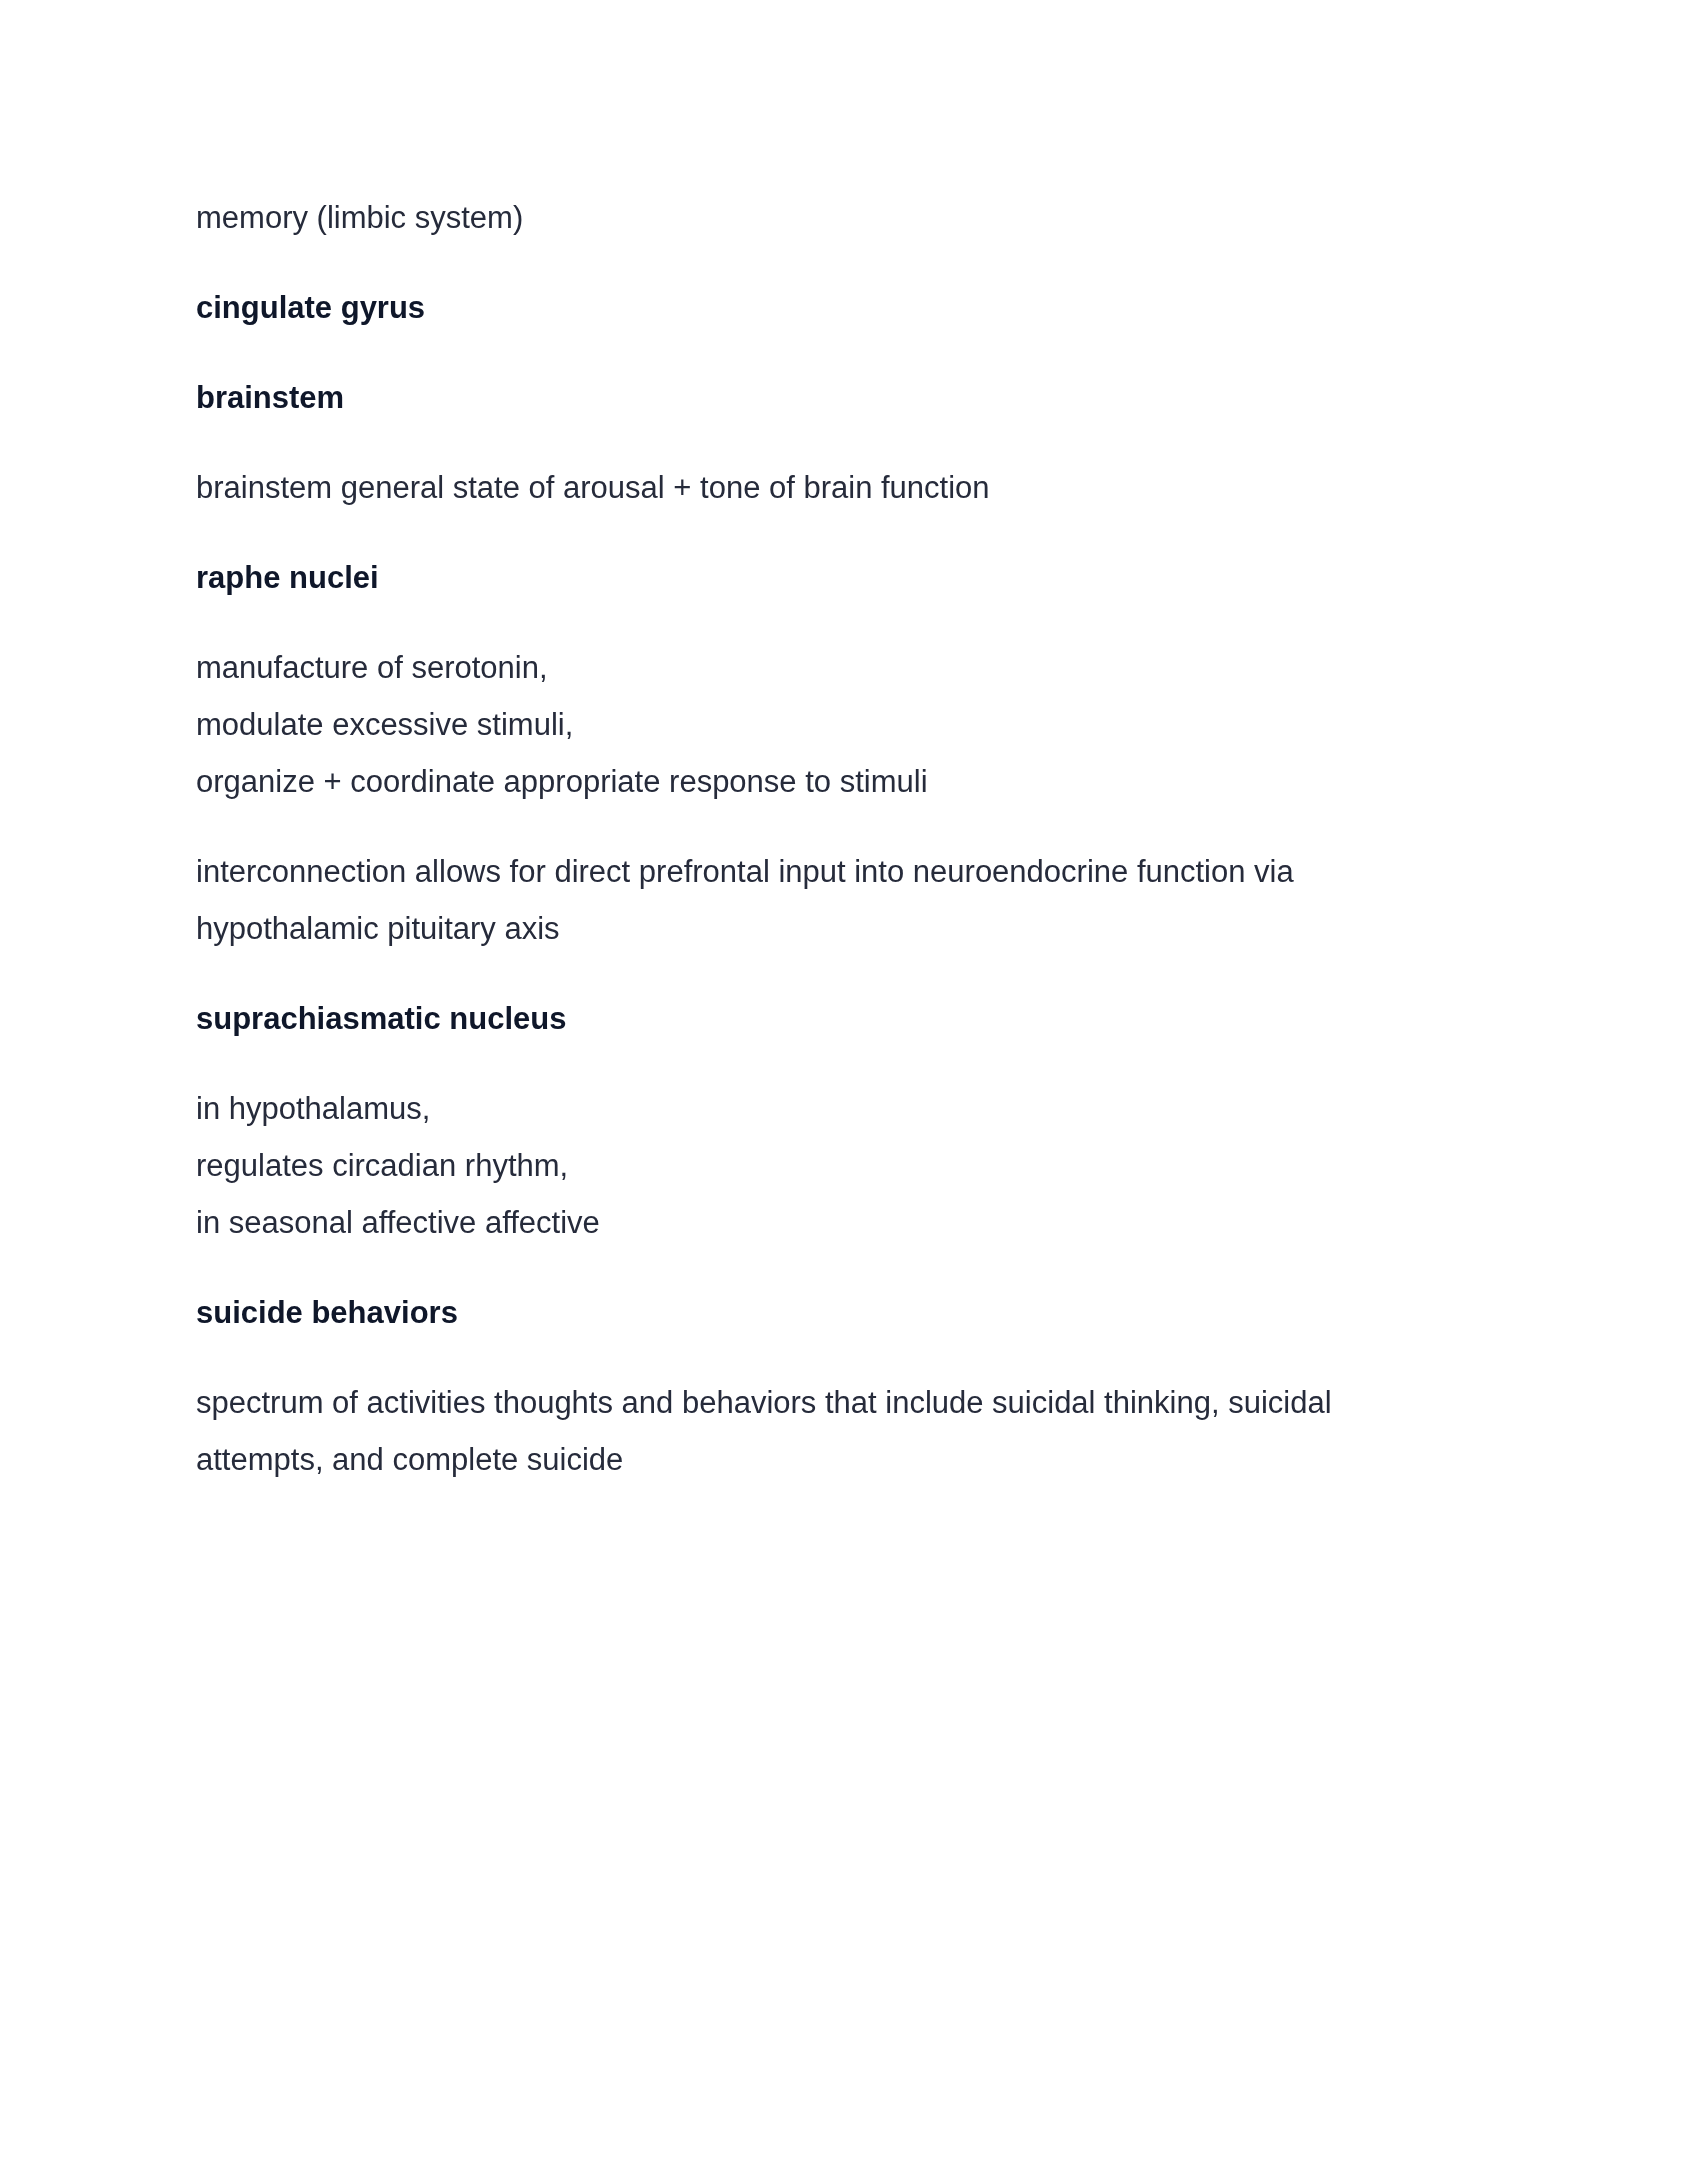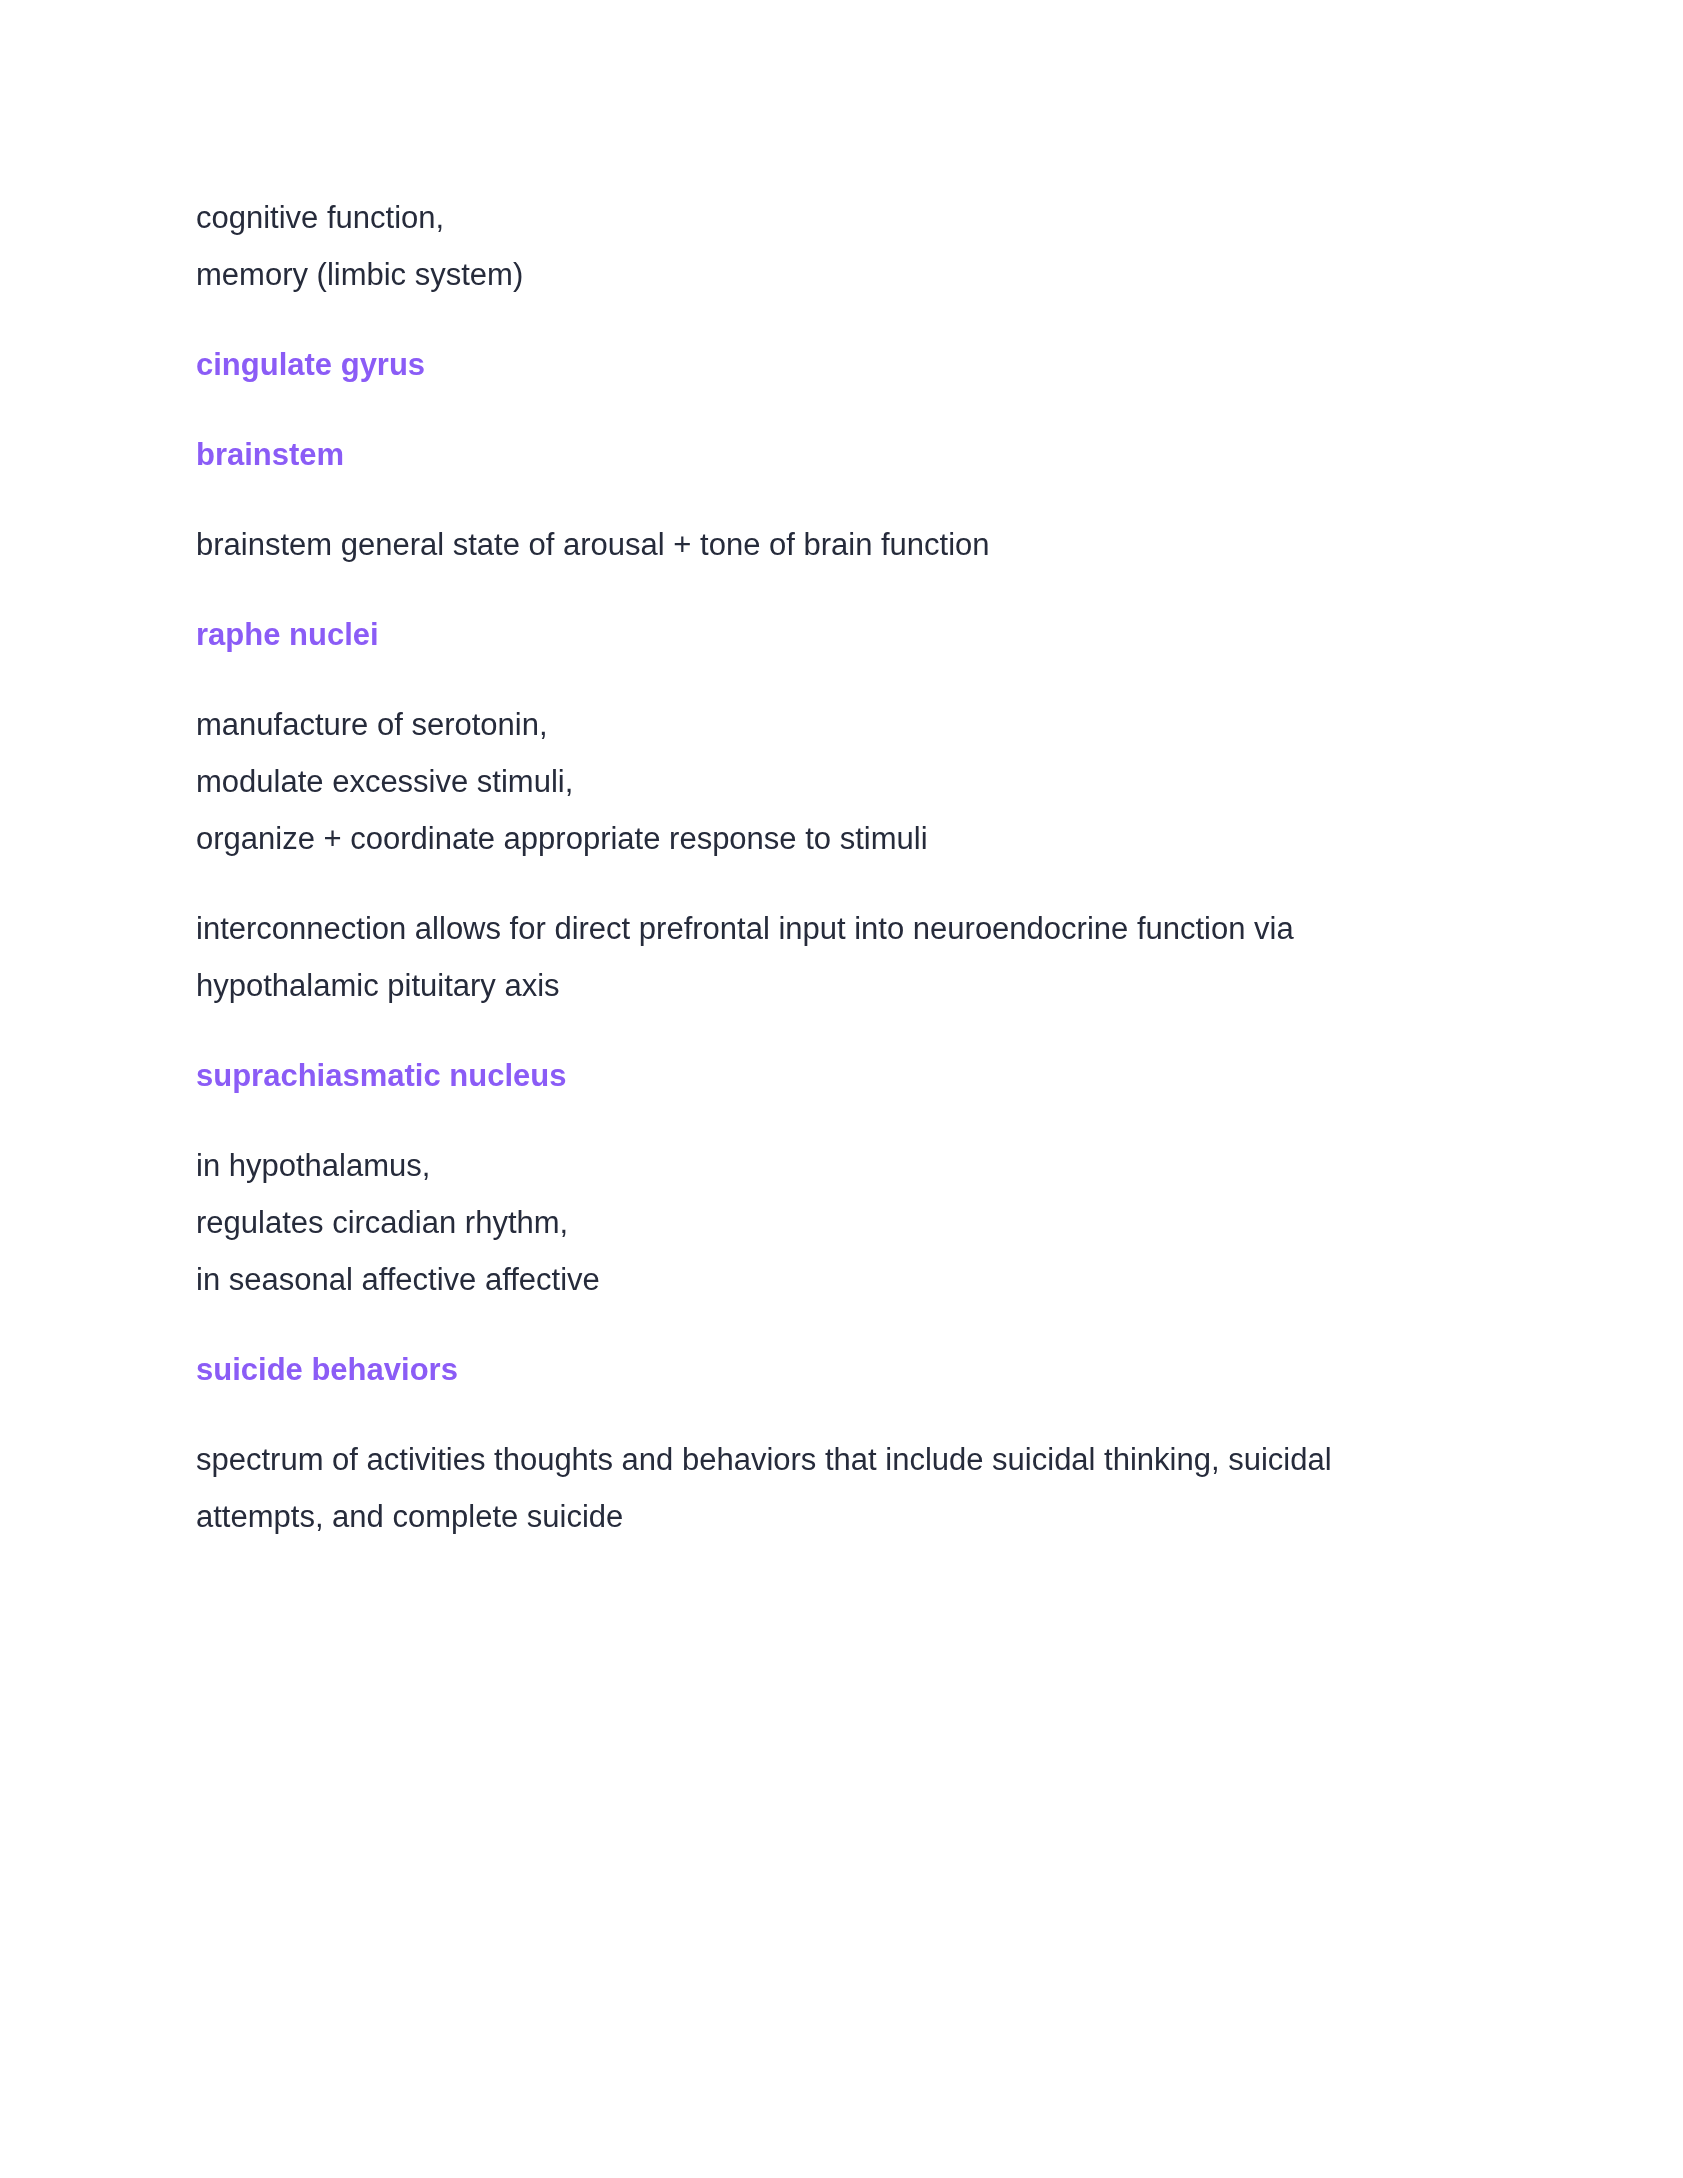--- a/index.html
+++ b/index.html
@@ -25,30 +25,29 @@
     .block {
       margin: 0 0 33px 0;
       line-height: 57px;
     }
     .block .line {
       display: block;
       white-space: normal;
     }
     .term {
       font-weight: bold;
-      color: #8b5cf6;
+      color: #0f172a;
     }
   </style>
 </head>
 <body>
 
 <div class="page">
 
   <p class="block">
-    <span class="line">cognitive function,</span>
     <span class="line">memory (limbic system)</span>
   </p>
 
   <p class="block term">cingulate gyrus</p>
 
 
   <p class="block term">brainstem</p>
 
   <p class="block">
     <span class="line">brainstem general state of arousal + tone of brain function</span>

